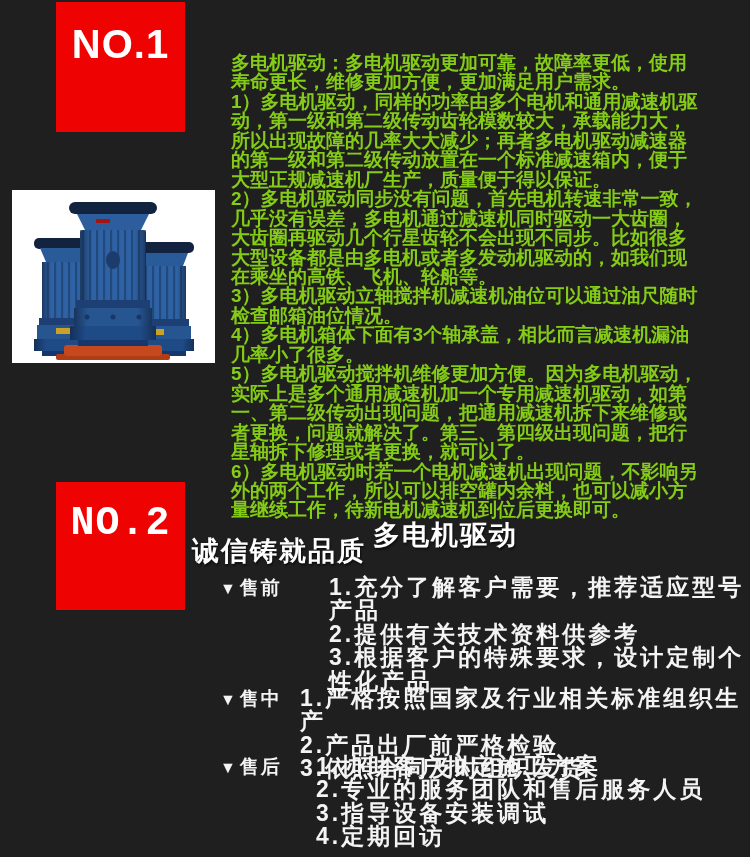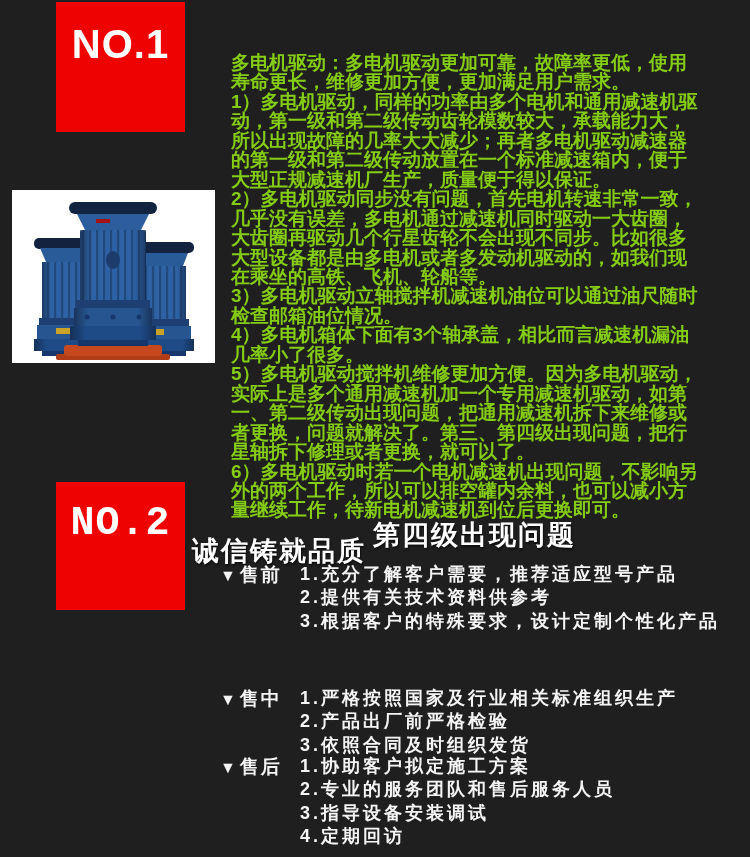--- a/index.html
+++ b/index.html
@@ -36,30 +36,30 @@
   
   .headline{position:absolute;font-weight:bold;font-size:27px;
     letter-spacing:2px;color:#ffffff;text-shadow:1px 2px 2px rgba(0,0,0,.55);}
   .headline-left{left:192px;top:498px;margin-top:35px;}
   .headline-right{left:373px;top:517px;}
   
   .svc-block{
     position:absolute;left:220px;display:flex;align-items:flex-start;
     font-weight:bold;color:#f4f4f4;
   }
-  .svc-1{top:563px;}
+  .svc-1{top:576px;gap:29px;}
   .svc-2{top:669px;margin-top:18px;}
-  .svc-3{top:755px;}
+  .svc-3{top:755px;gap:16px;}
   .svc-title{
     flex:0 0 80px;font-size:19px;letter-spacing:2px;line-height:23.4px;
     white-space:nowrap;
   }
   .svc-title .tri{font-size:16px;margin-right:2px;}
   .svc-items{
-    font-size:18px;letter-spacing:3px;line-height:23.4px;
+    font-size:23px;letter-spacing:3px;line-height:23.4px;
     white-space:pre-line;
   }
 </style>
 </head>
 <body>
 
 <div class="canvas">
 
   <div class="badge badge-1">
     <span class="badge-text">NO.1</span>
@@ -152,21 +152,21 @@
         <rect x="66" y="150" width="70" height="6" fill="#16376b"></rect>
       </g>
     </svg>
   </div>
 
   <div class="badge badge-2">
     <span class="badge-text">NO.2</span>
   </div>
 
   <div class="headline headline-left">诚信铸就品质</div>
-  <div class="headline headline-right">第四级出现问题</div>
+  <div class="headline headline-right">多电机驱动</div>
 
   <div class="svc-block svc-1">
     <div class="svc-title">
       <span class="tri">▼</span><span>售前</span>
     </div>
     <div class="svc-items">1.充分了解客户需要，推荐适应型号产品
 2.提供有关技术资料供参考
 3.根据客户的特殊要求，设计定制个性化产品</div>
   </div>
 

